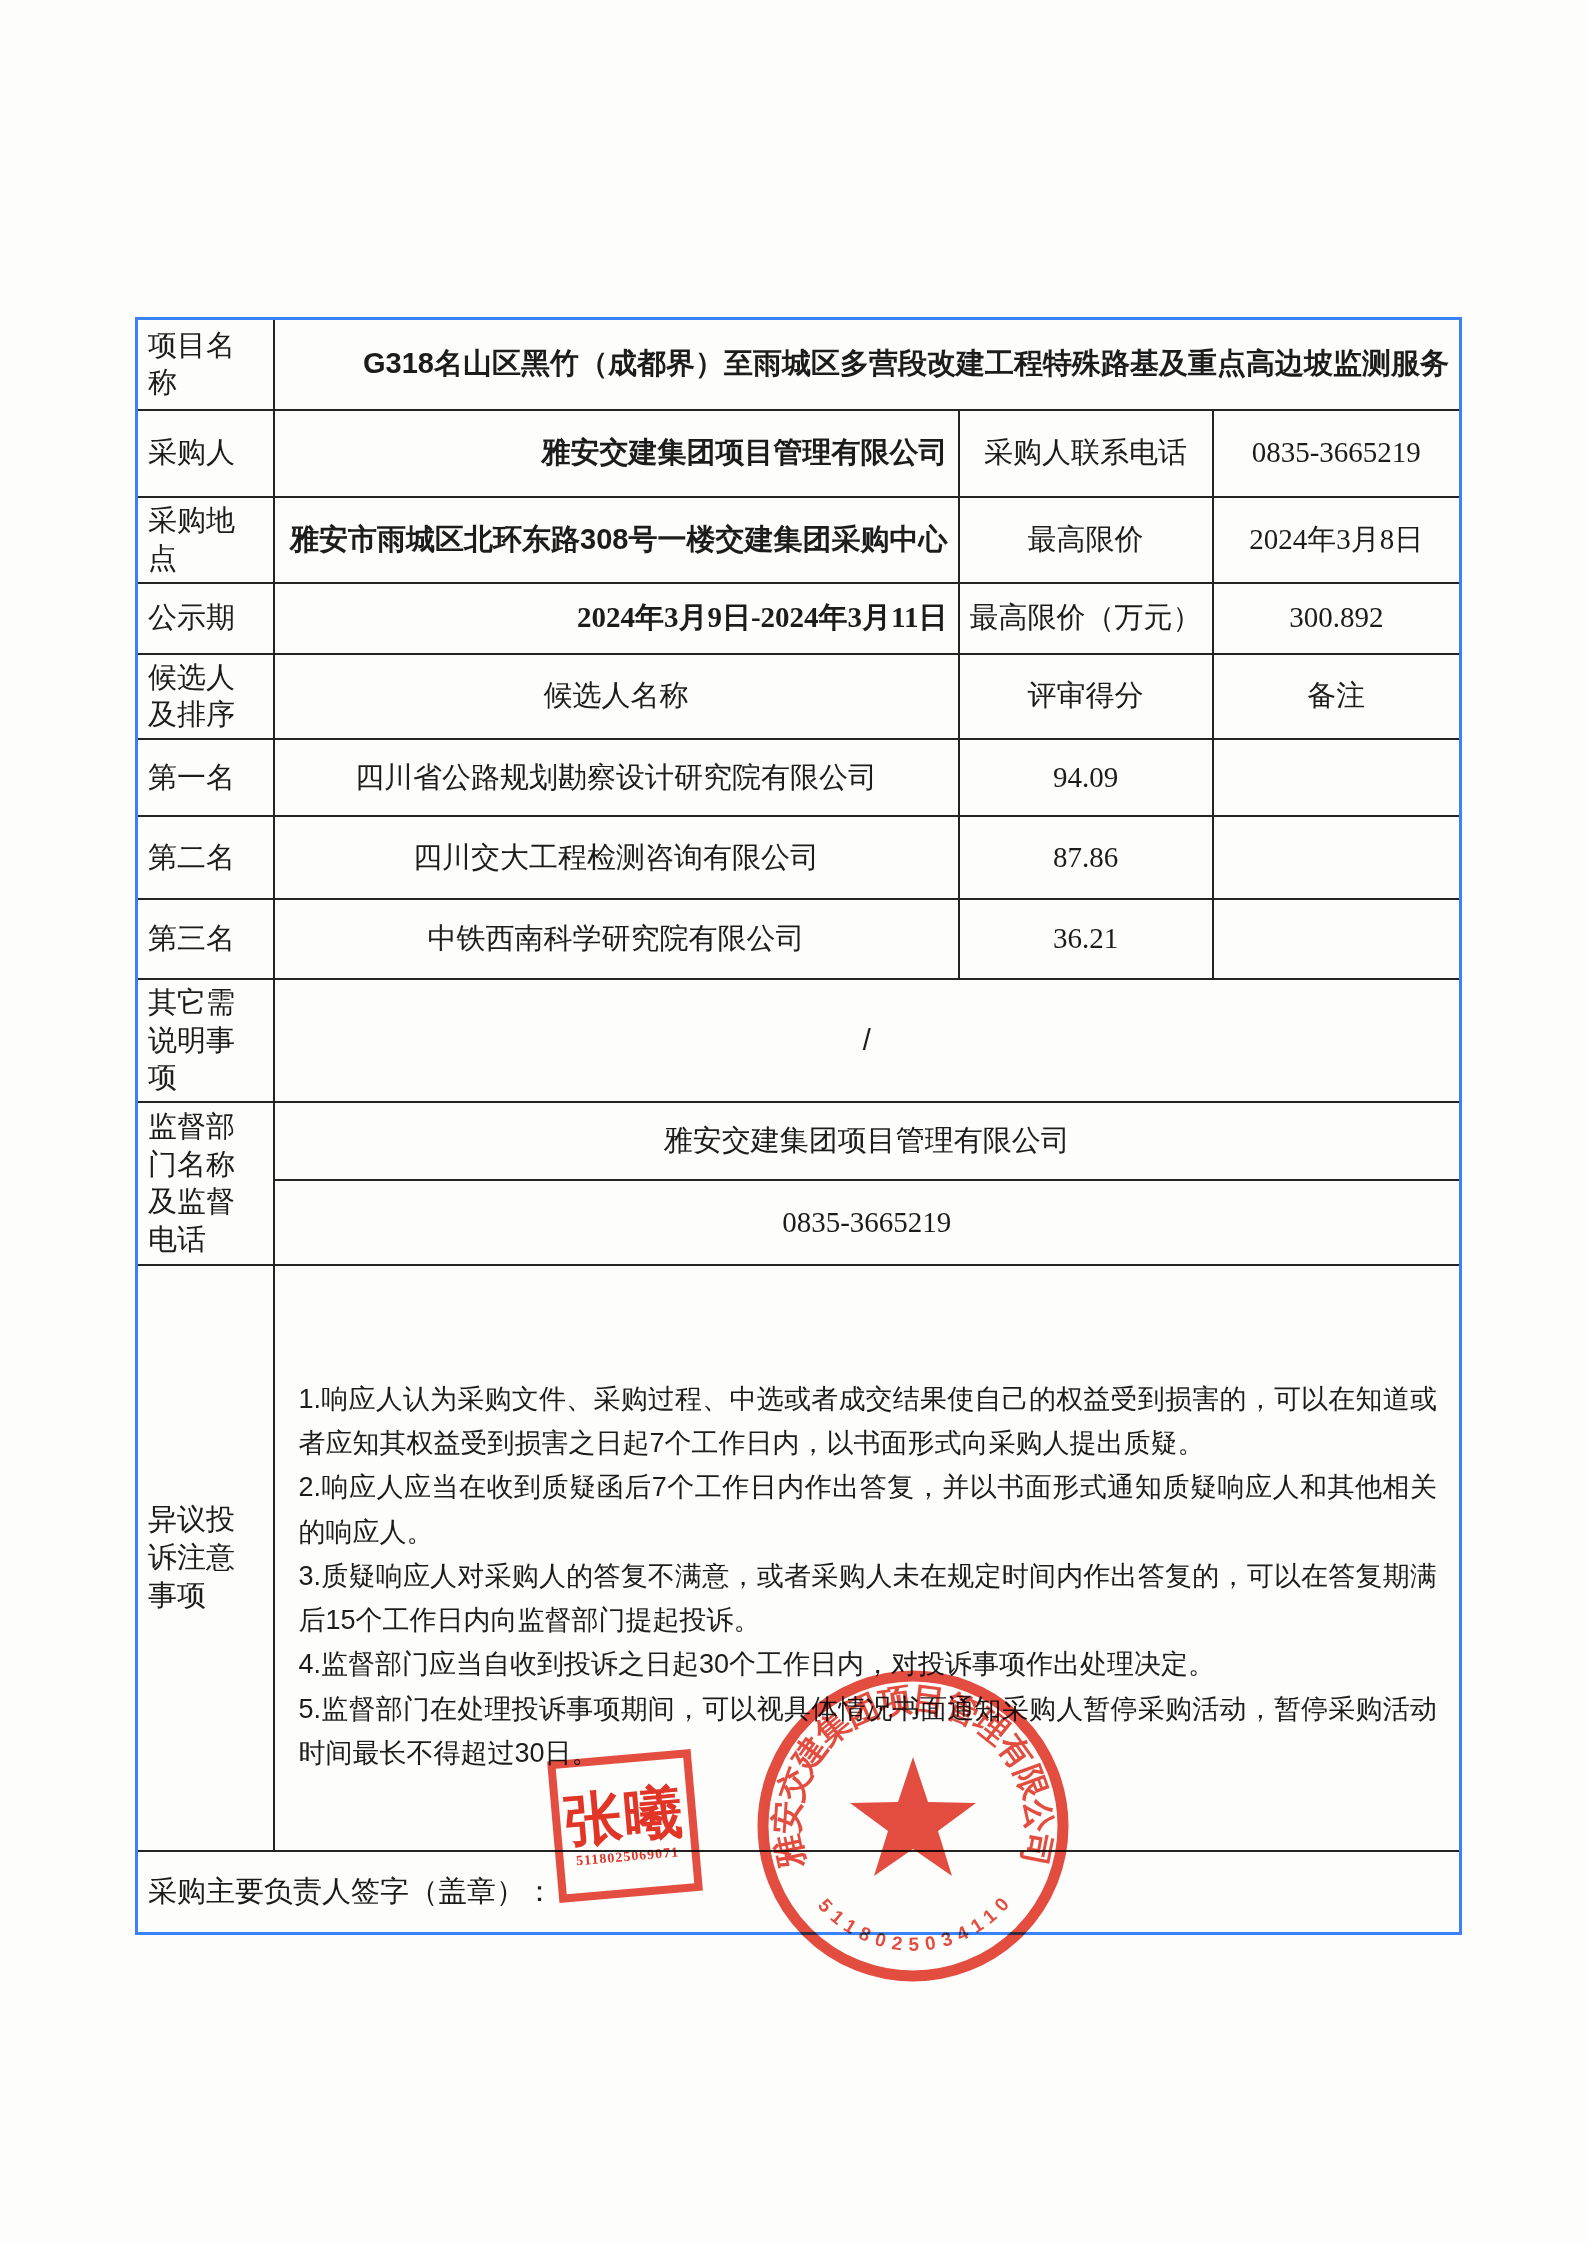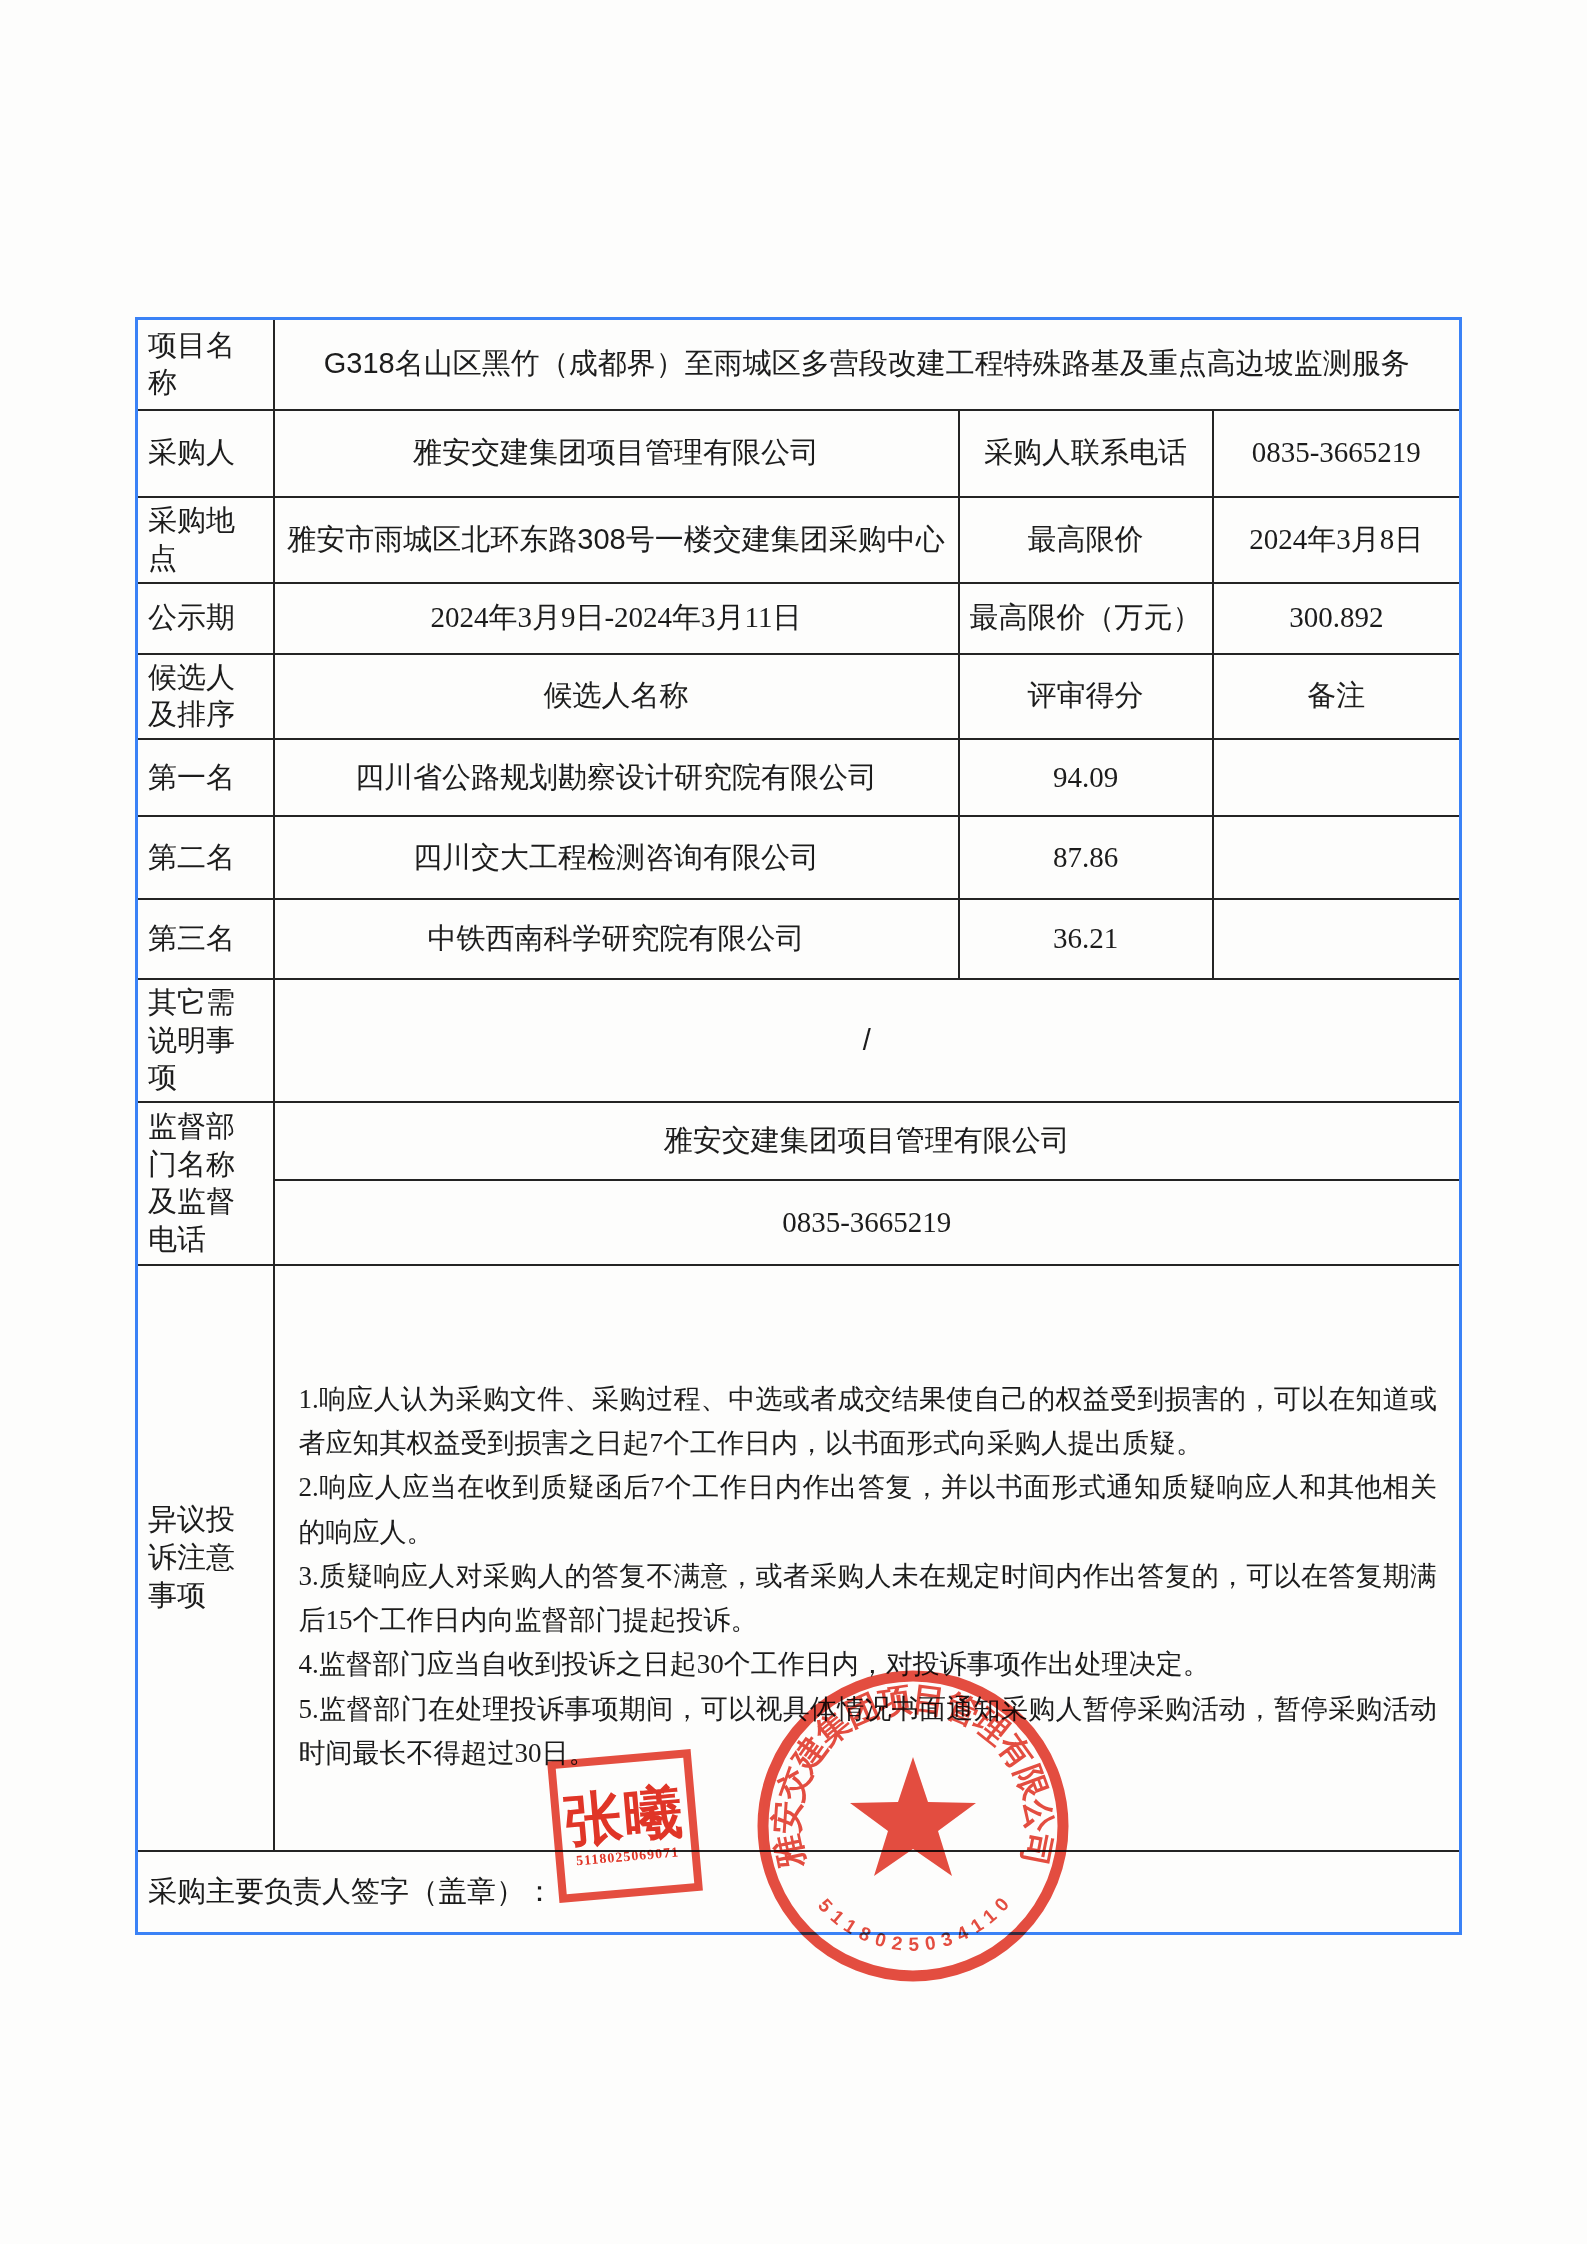--- a/index.html
+++ b/index.html
@@ -33,31 +33,31 @@
     border:2px solid #242424;
     vertical-align:middle;
     font-size:29px;
     padding:4px 10px;
     line-height:1.3;
     color:#1c1c1c;
     overflow:hidden;
   }
   table.main{border:3px solid #3b82f6;}
   td.lbl{ text-align:left; padding-left:8px; padding-right:4px; }
-  td.val-left{ text-align:center; padding-left:12px; }
+  td.val-left{ text-align:right; padding-left:12px;font-weight:bold; }
   td.center{ text-align:center; }
   .num{ font-family:"Liberation Serif","DejaVu Serif",serif; }
   td.objection-cell{ vertical-align:middle; }
   .objection-text{
     padding:48px 12px 12px 14px;
     font-size:27px;
     line-height:1.64;
     text-align:left;
   }
-  .objection-text div{ text-align:justify;font-family:Liberation Serif, serif; }
+  .objection-text div{ text-align:justify; }
   
   .seal-square{
     position:absolute;
     left:553px;top:1755px;
     width:128px;height:126px;
     border:8px solid rgba(226,53,39,0.88);
     transform:rotate(-5deg);
     display:flex;flex-direction:column;
     align-items:center;justify-content:center;
     color:#e23527;

